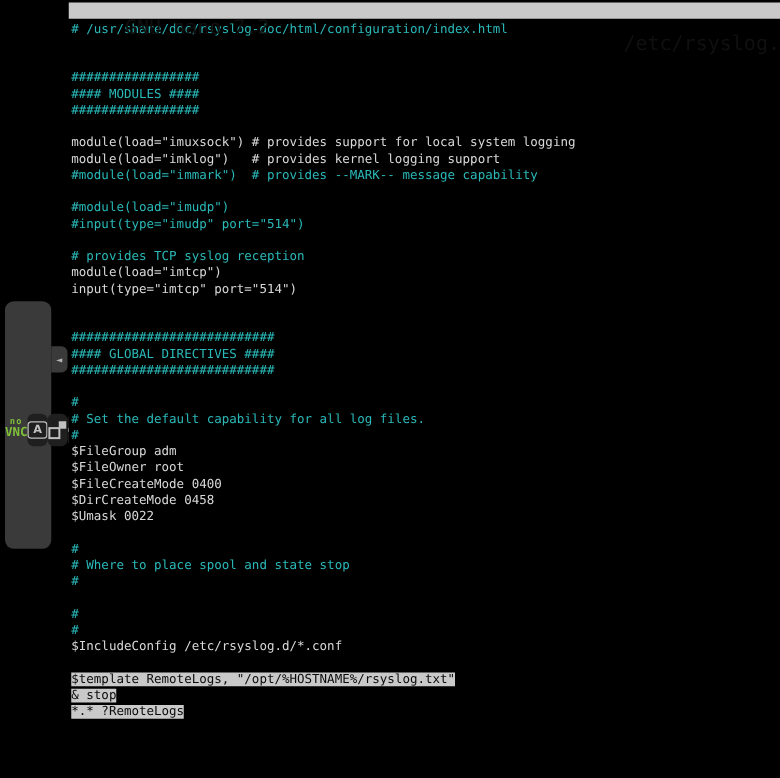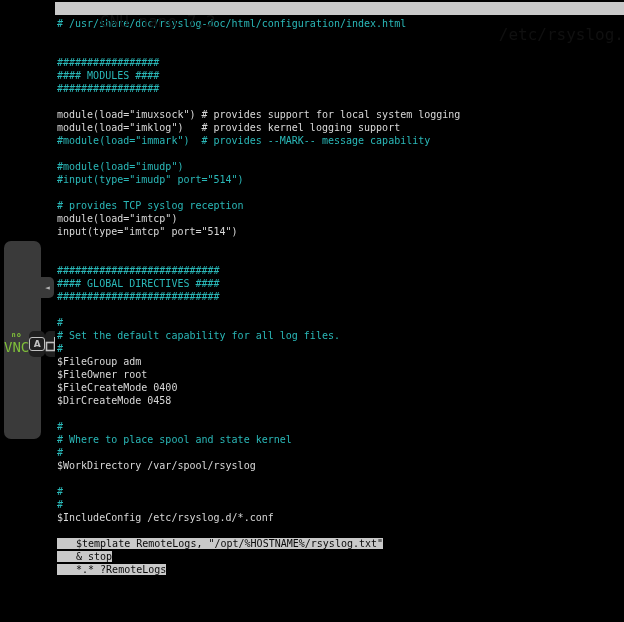--- a/index.html
+++ b/index.html
@@ -35,31 +35,31 @@
   }
   .titlebar .tb-left{position:absolute; left:45px;}
   .titlebar .tb-right{position:absolute; right:0;}
   .lines{padding-top:2px;}
   .line{
     height:13px; font-size:10px; line-height:13px;
     white-space:pre; padding-left:2px; color:var(--code);
   }
   .line.comment span{color:var(--comment);}
   .line.code span{color:var(--code);}
-  .line.selected span{background:var(--sel-bg); color:var(--sel-fg);padding-left:19px;}
+  .line.selected span{background:var(--sel-bg); color:var(--sel-fg);}
 
   
   .vnc-toolbar{
     position:absolute; left:4px; top:241px; width:37px; height:198px;
     background:var(--toolbar-bg); border-radius:7px;
     display:flex; flex-direction:row; align-items:center;
   }
   .vnc-logo{margin-top:6px; text-align:center; line-height:1; user-select:none;}
   .vnc-logo .logo-no{display:block; font-size:7px; color:var(--logo-green); font-weight:bold; letter-spacing:1px;}
-  .vnc-logo .logo-vnc{display:block; font-size:14px; color:var(--logo-green); font-weight:normal; margin-top:1px;}
+  .vnc-logo .logo-vnc{display:block; font-size:10px; color:var(--logo-green); font-weight:bold; margin-top:1px;}
   .vnc-handle{
     position:absolute; left:37px; top:36px; width:13px; height:21px;
     background:var(--toolbar-bg); border-radius:0 5px 5px 0;
     display:flex; align-items:center; justify-content:center;
     color:#b5b5b5; font-size:8px; cursor:pointer;
   }
   .vnc-btn{
     width:26px; height:26px; margin-top:8px; background:var(--btn-bg);
     border-radius:5px; display:flex; align-items:center; justify-content:center;
     cursor:pointer;
@@ -152,25 +152,25 @@
       <div class="line comment"><span>#### GLOBAL DIRECTIVES ####</span></div>
       <div class="line comment"><span>###########################</span></div>
       <div class="line code"><span></span></div>
       <div class="line comment"><span>#</span></div>
       <div class="line comment"><span># Set the default capability for all log files.</span></div>
       <div class="line comment"><span>#</span></div>
       <div class="line code"><span>$FileGroup adm</span></div>
       <div class="line code"><span>$FileOwner root</span></div>
       <div class="line code"><span>$FileCreateMode 0400</span></div>
       <div class="line code"><span>$DirCreateMode 0458</span></div>
+      <div class="line code"><span>$Umask 0022</span></div>
       <div class="line code"><span></span></div>
       <div class="line comment"><span>#</span></div>
-      <div class="line comment"><span># Where to place spool and state kernel</span></div>
+      <div class="line comment"><span># Where to place spool and state stop</span></div>
       <div class="line comment"><span>#</span></div>
-      <div class="line code"><span>$WorkDirectory /var/spool/rsyslog</span></div>
       <div class="line code"><span></span></div>
       <div class="line comment"><span>#</span></div>
       <div class="line comment"><span>#</span></div>
       <div class="line code"><span>$IncludeConfig /etc/rsyslog.d/*.conf</span></div>
       <div class="line code"><span></span></div>
       <div class="line selected"><span>$template RemoteLogs, "/opt/%HOSTNAME%/rsyslog.txt"</span></div>
       <div class="line selected"><span>&amp; stop</span></div>
       <div class="line selected"><span>*.* ?RemoteLogs</span></div>
     </div>
 </div>

